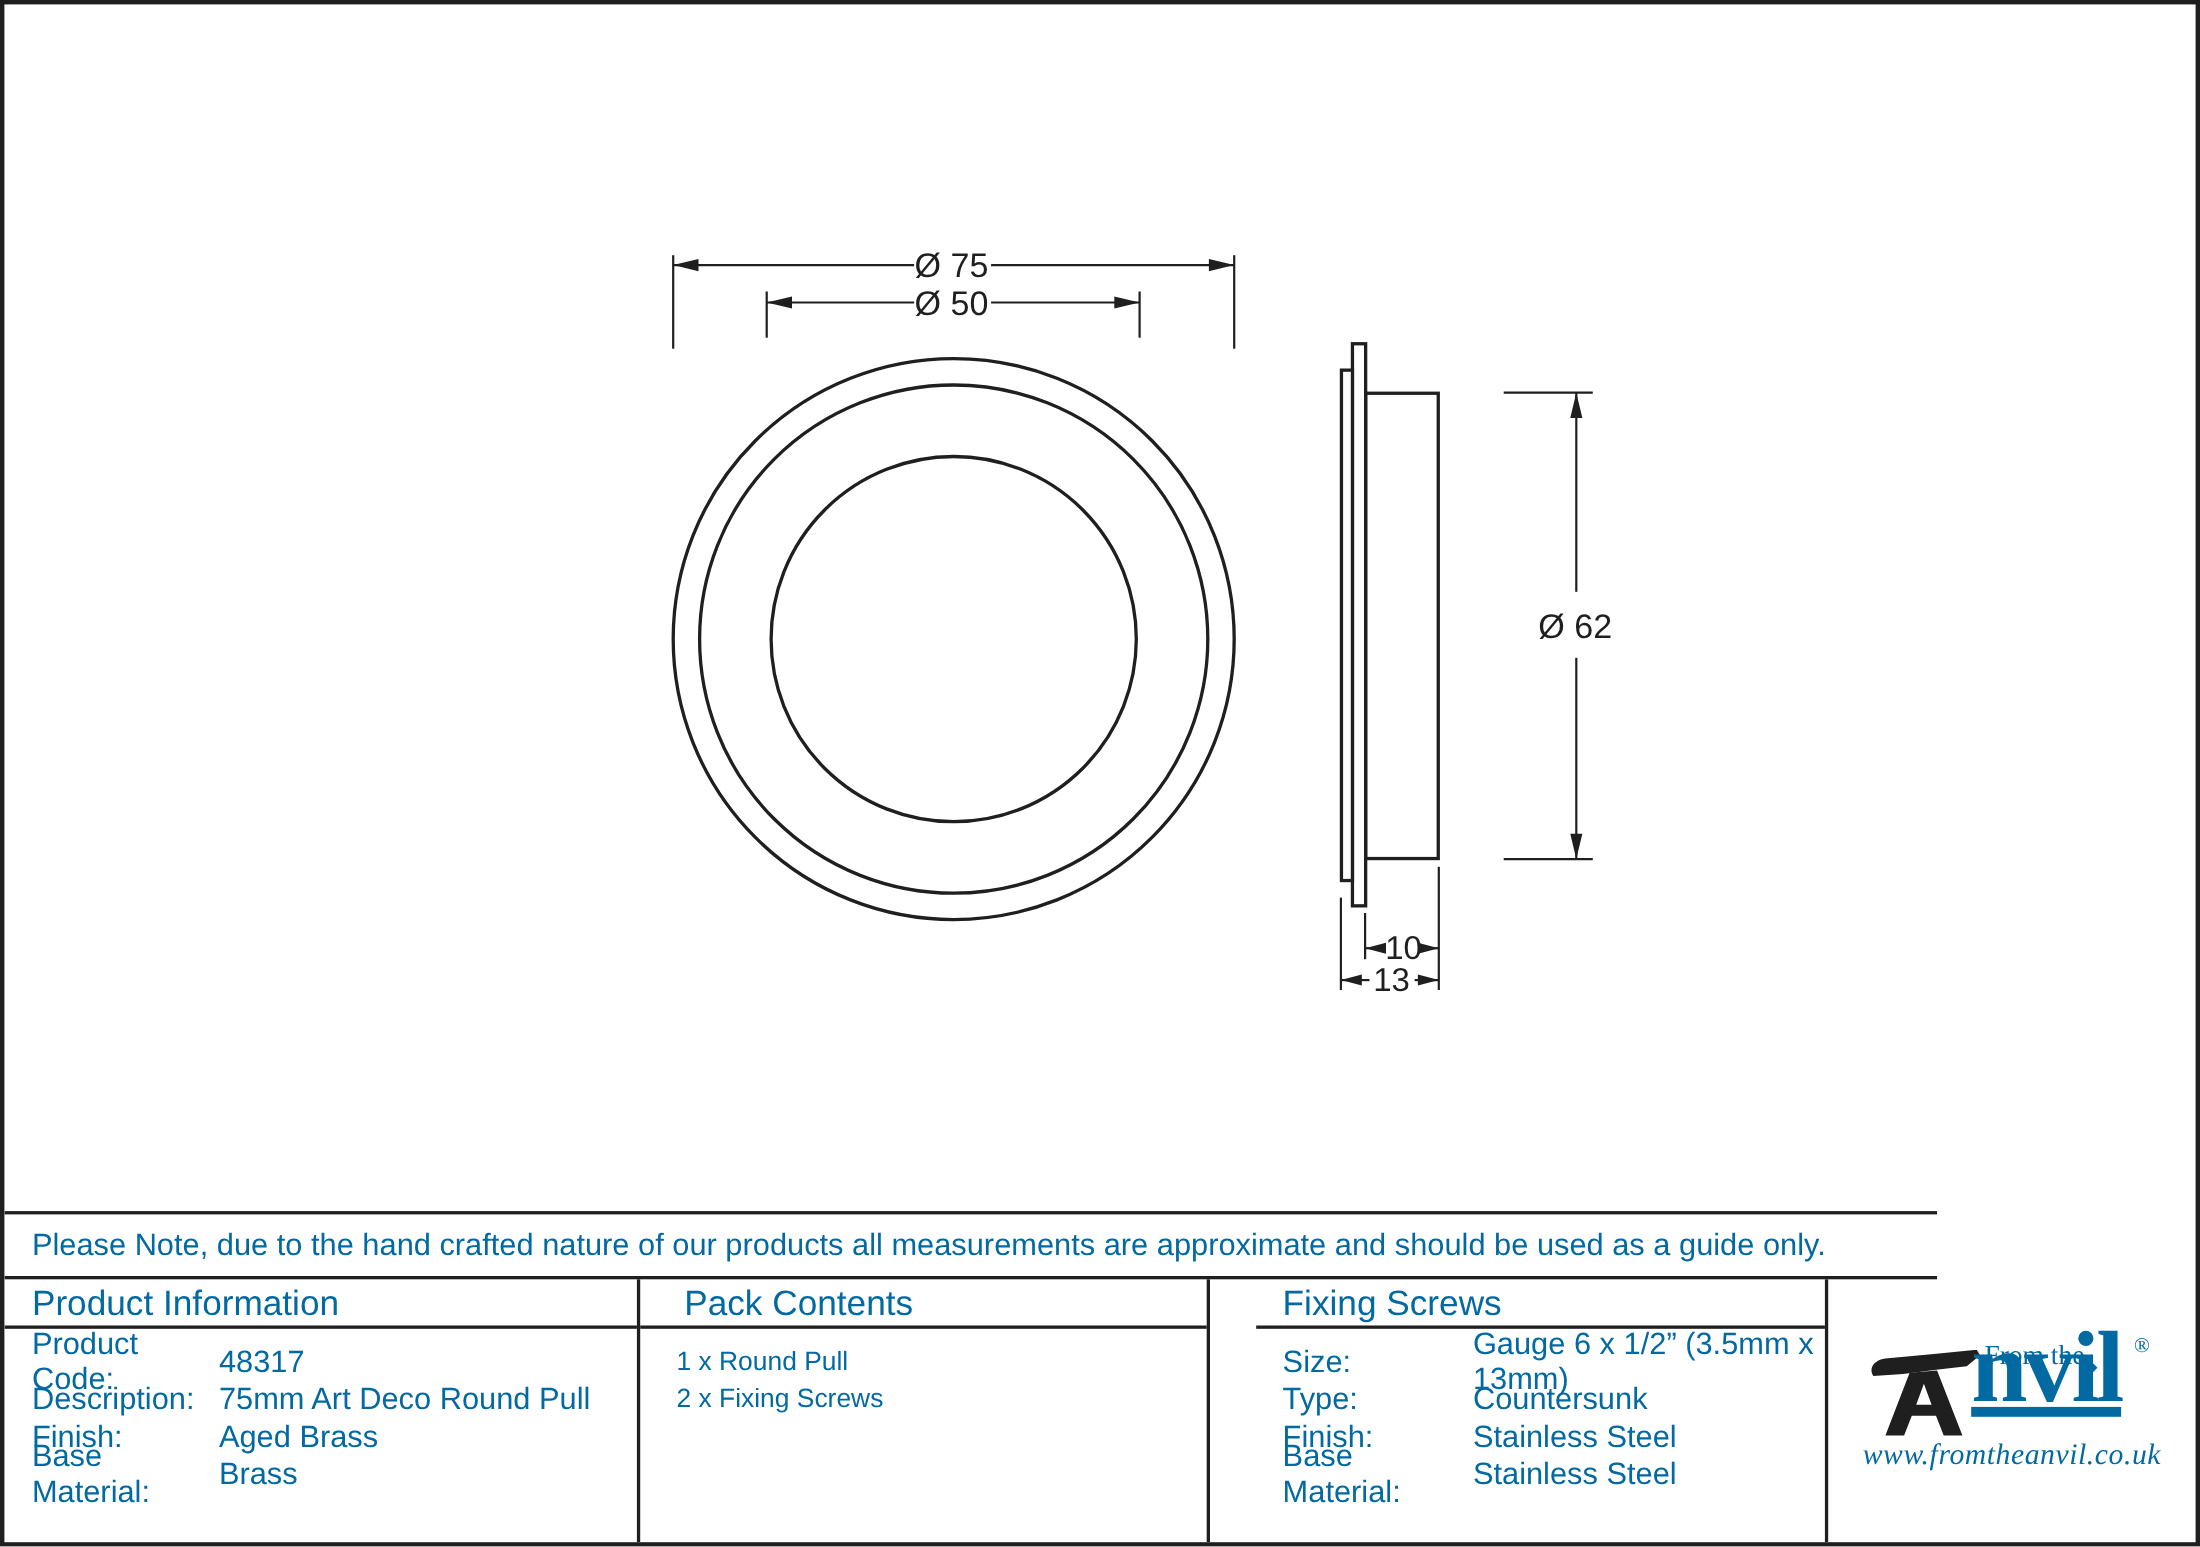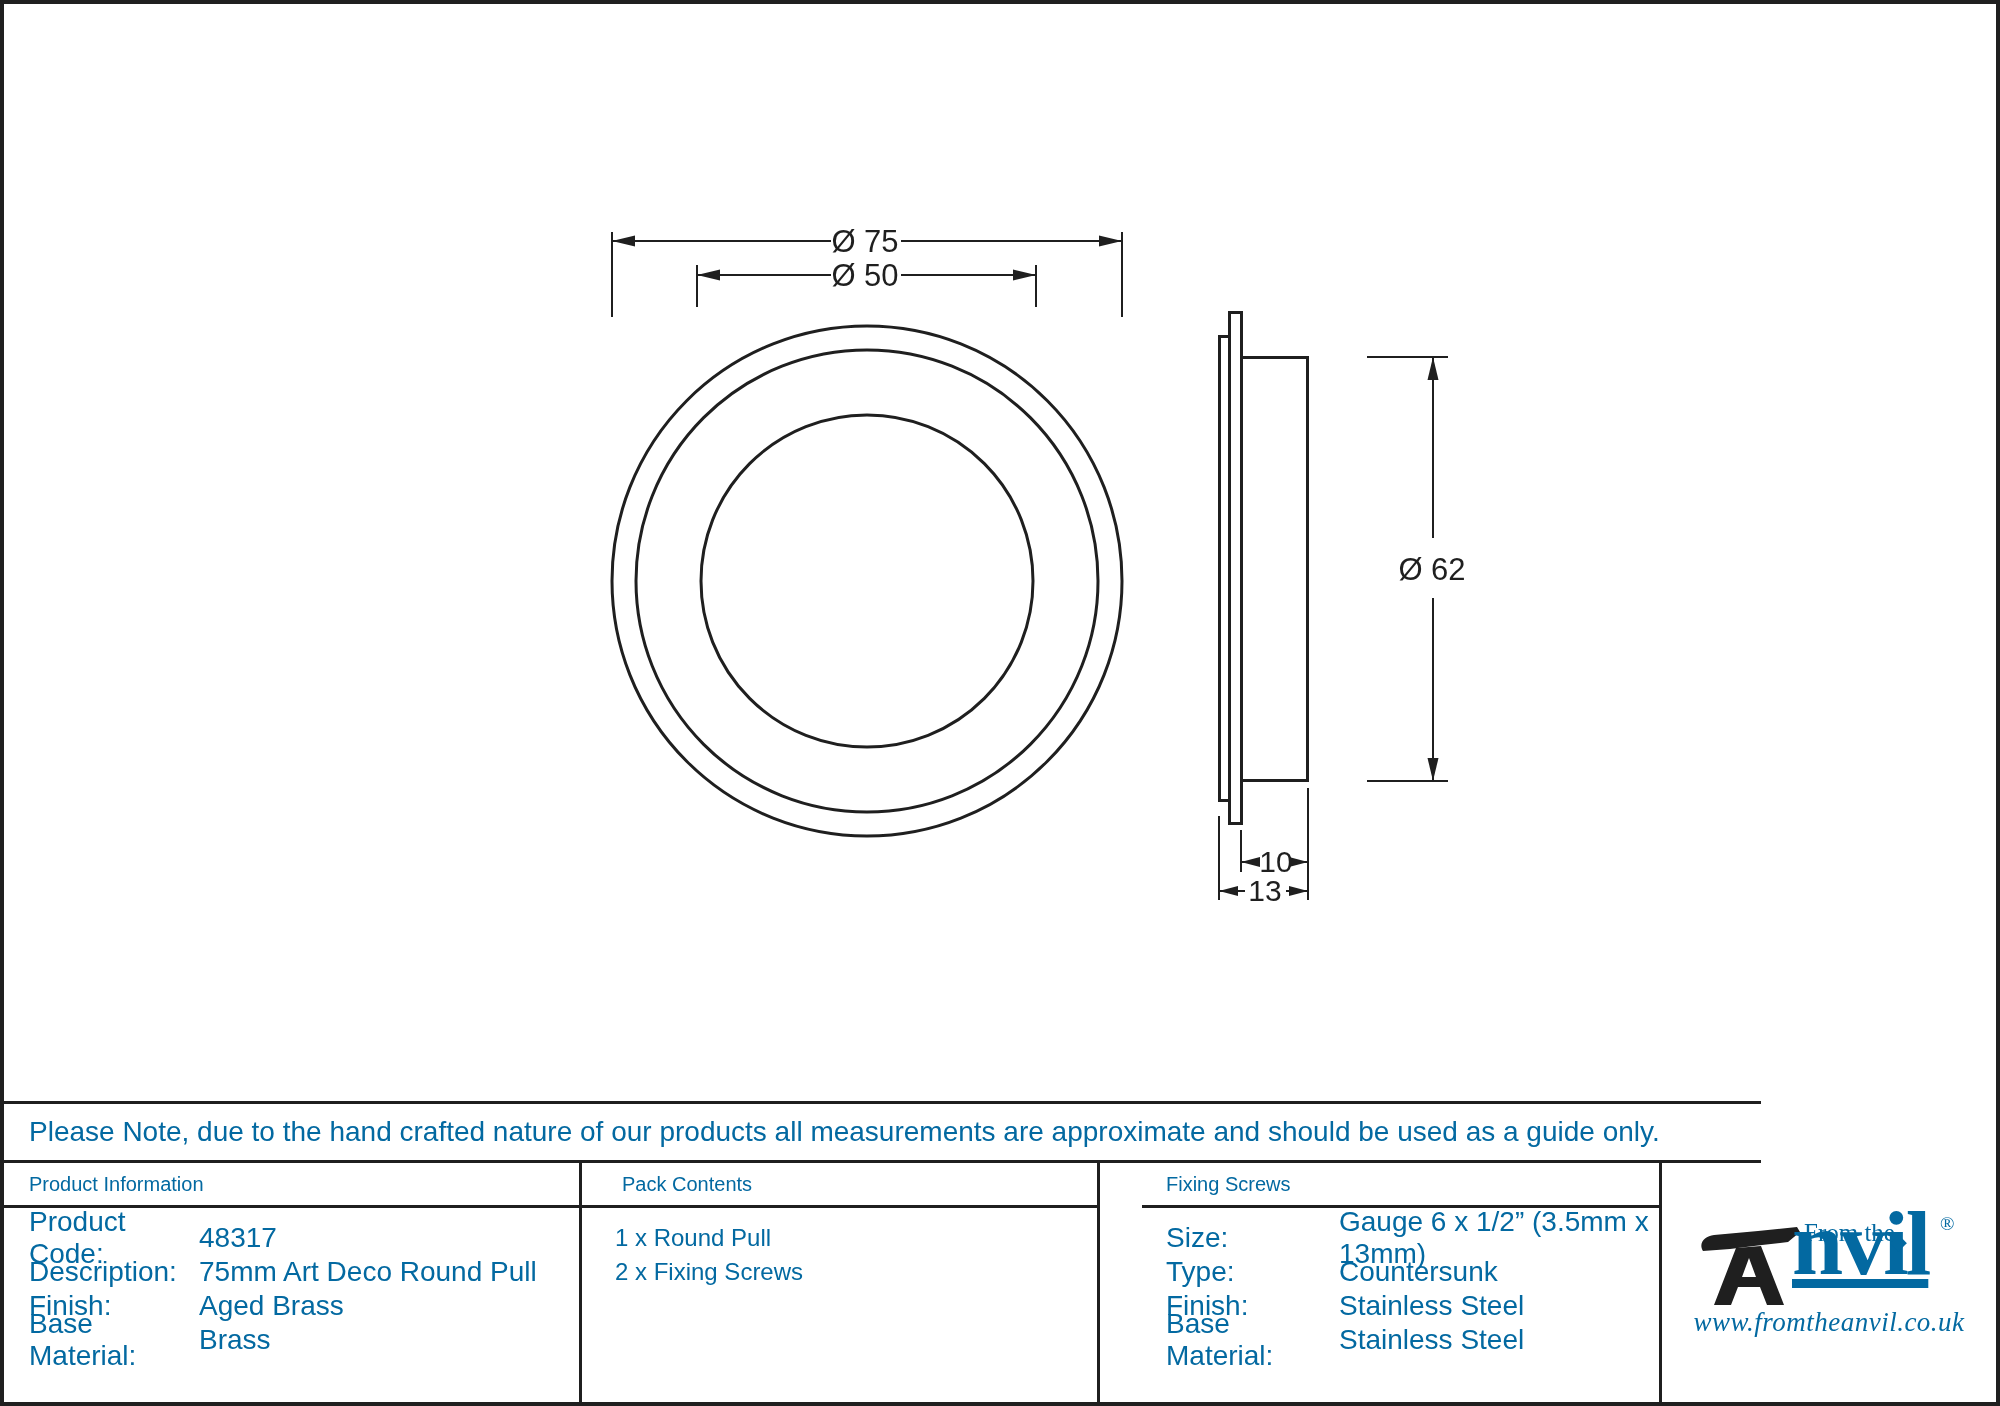--- a/index.html
+++ b/index.html
@@ -28,21 +28,21 @@
   }
   .col{position:relative;box-sizing:border-box;height:100%;}
   .col-product{width:575px;}
   .col-pack{width:518px;border-left:3px solid #1f1f1f;}
   .col-fixing{width:562px;border-left:3px solid #1f1f1f;padding-left:42px;}
   .col-logo{flex:1;border-left:3px solid #1f1f1f;}
   .col-header{
     height:45px;box-sizing:border-box;
     border-bottom:3px solid #1f1f1f;
     display:flex;align-items:center;
-    font-size:20px;
+    font-size:32px;
     padding-left:25px;
   }
   .col-body{padding-top:13px;}
   .kv-row{display:flex;height:34px;align-items:center;font-size:28px;}
   .kv-label{flex:0 0 170px;padding-left:25px;}
   .col-fixing .kv-label{flex:0 0 173px;padding-left:24px;}
   .pack-item{height:34px;display:flex;align-items:center;font-size:24px;padding-left:33px;}
   
   .logo-wrap{
     position:absolute;top:62px;left:0;width:100%;

